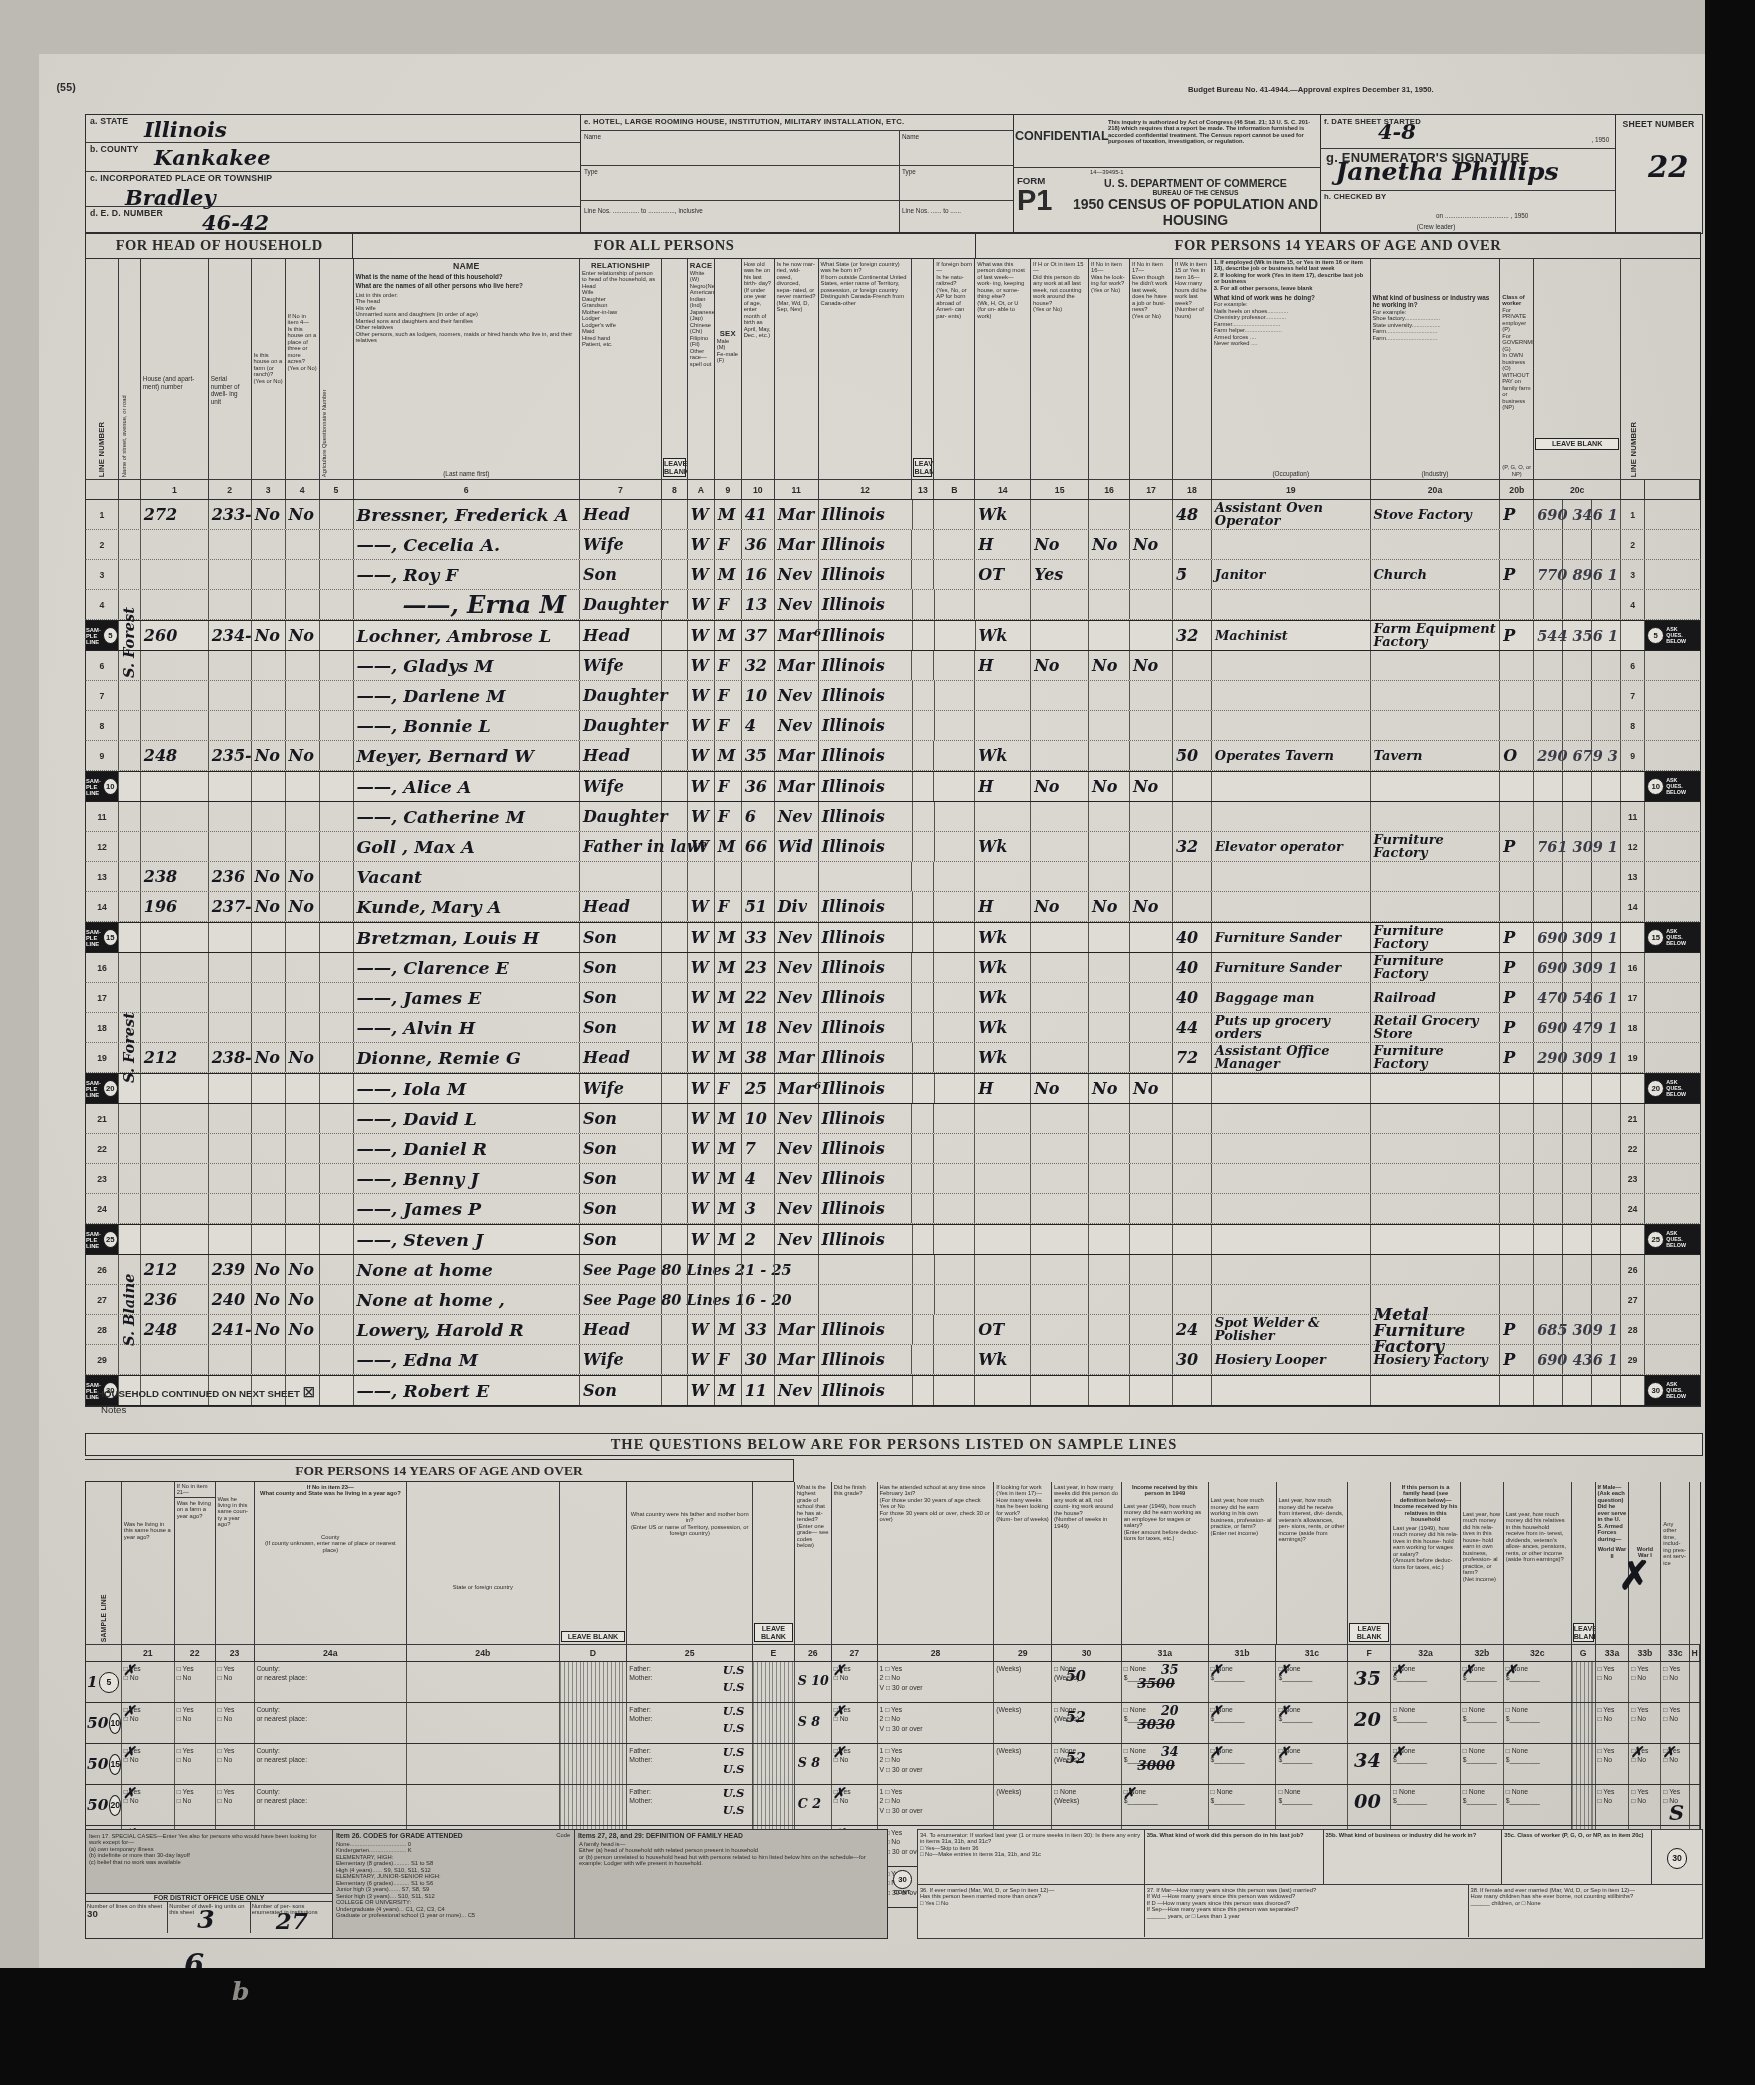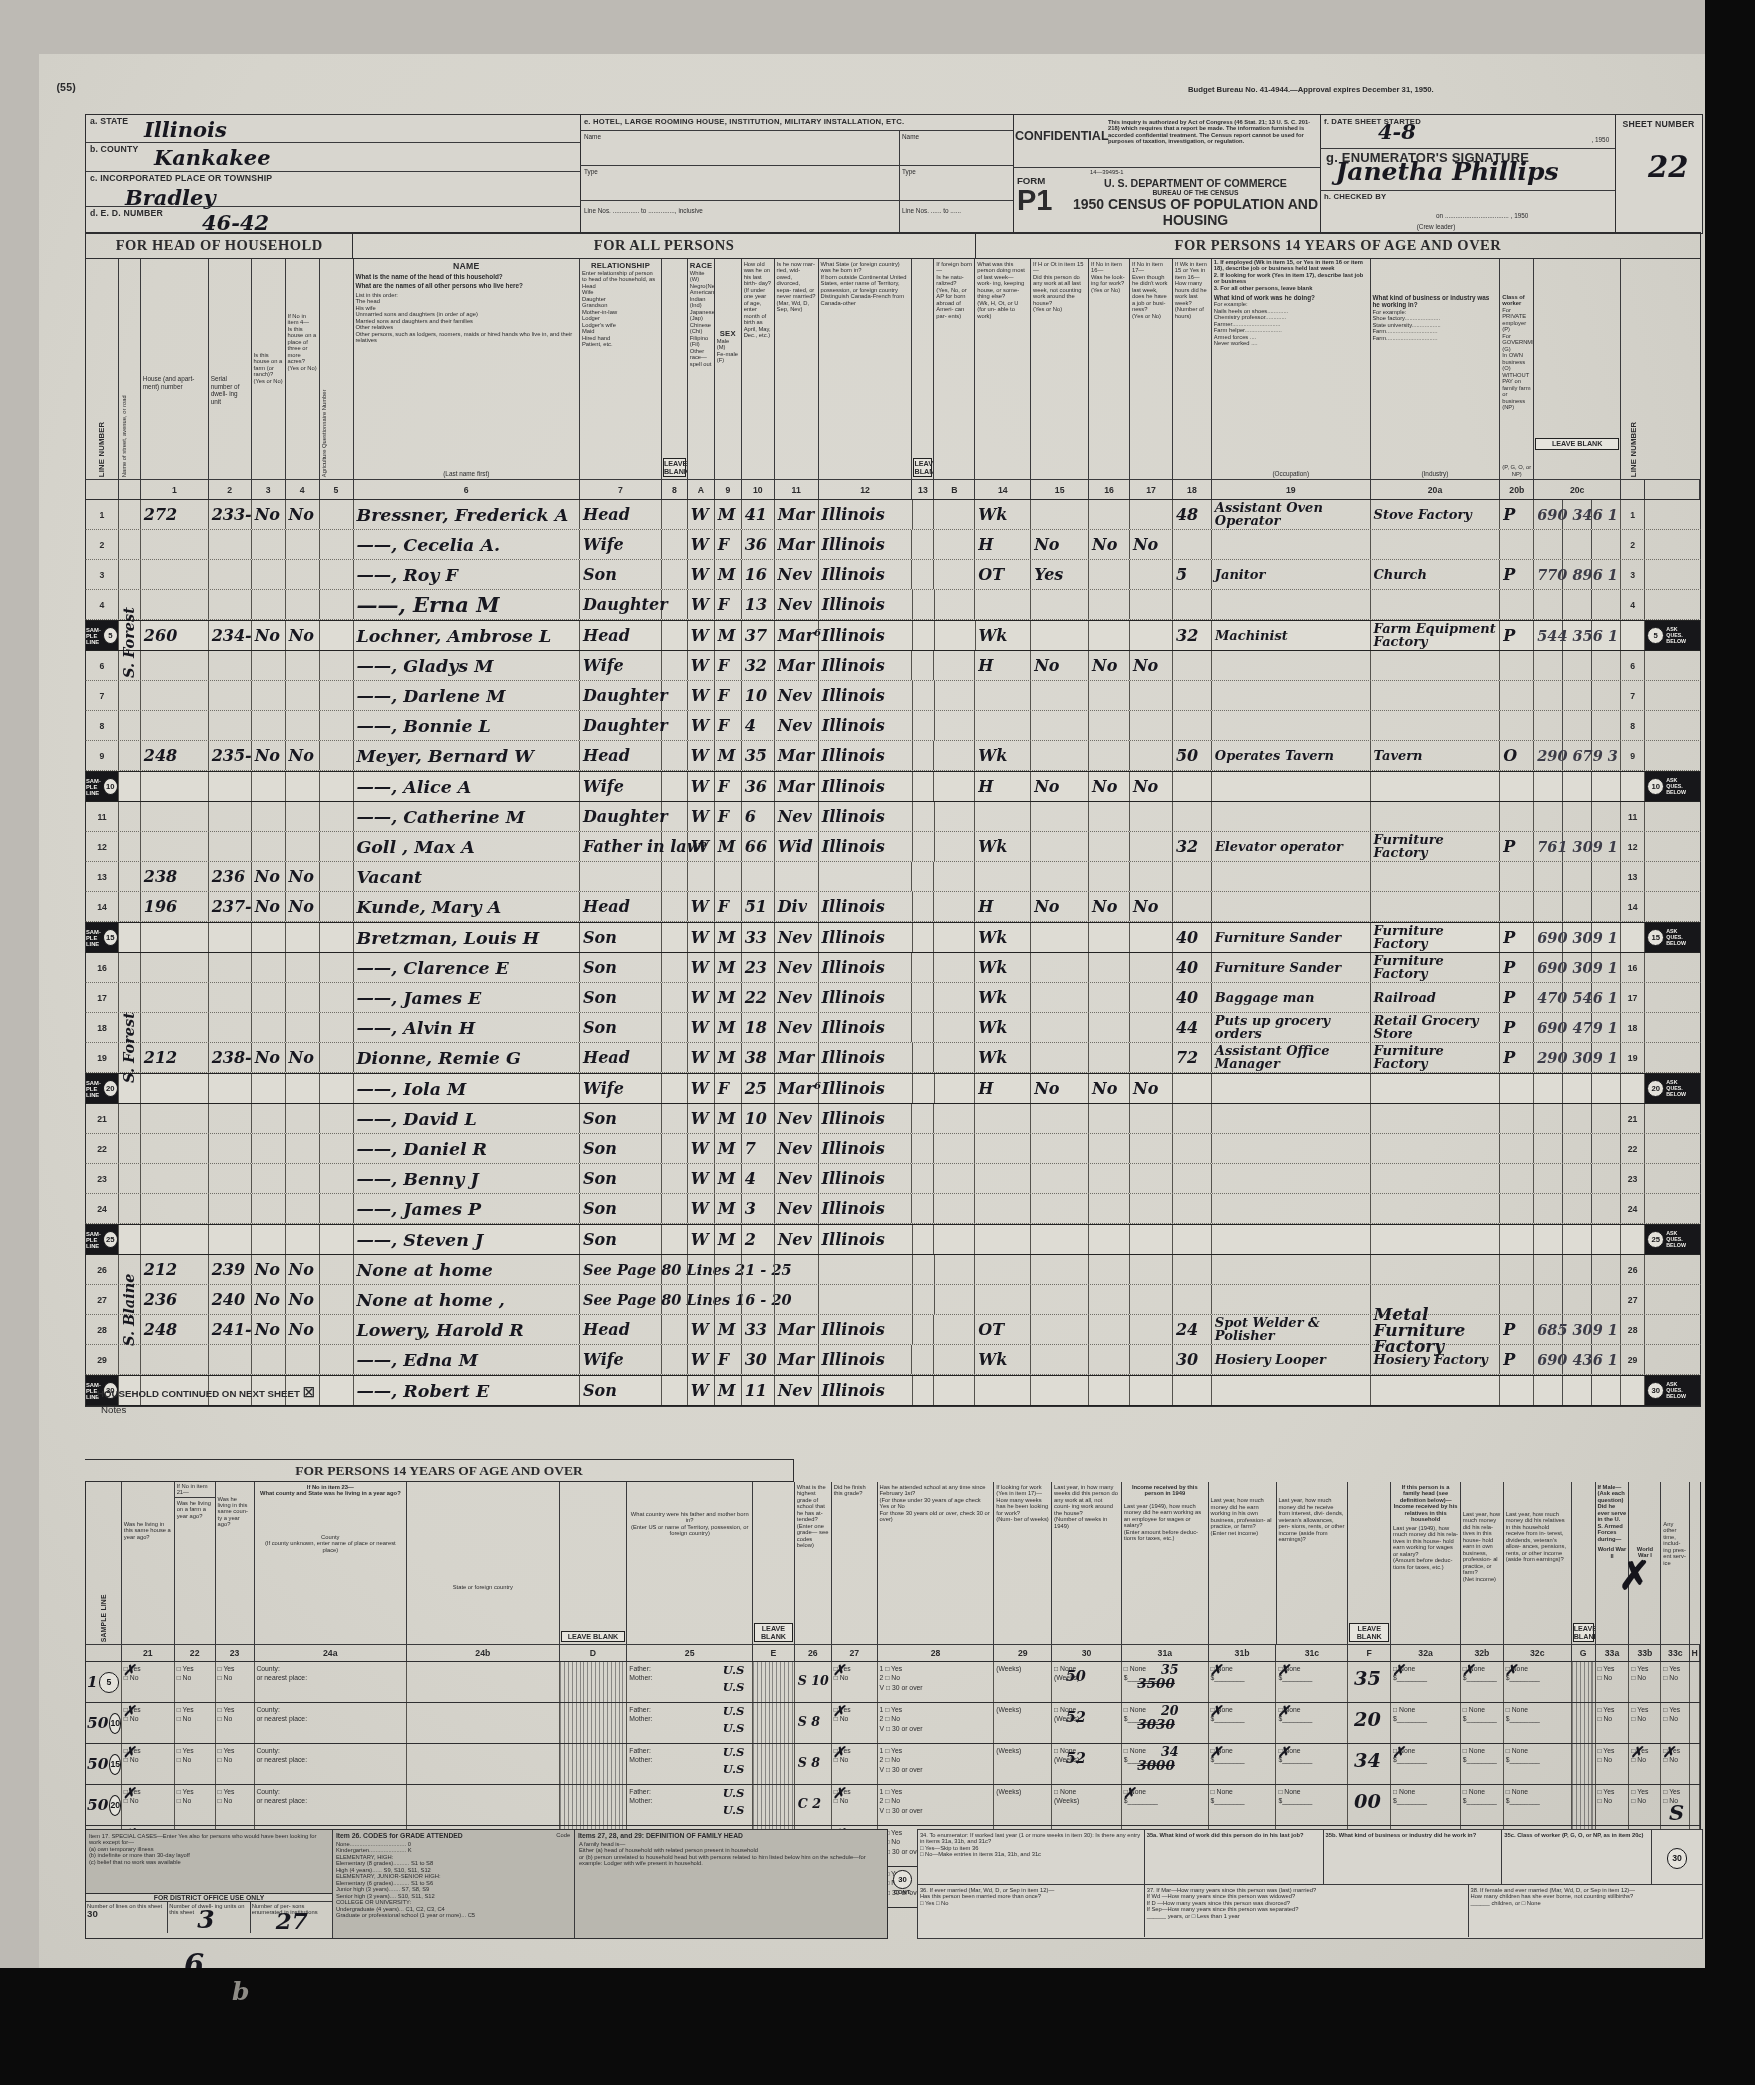--- a/index.html
+++ b/index.html
@@ -500,21 +500,21 @@
           </div>
           <div class="mrow">
             <div class="mc col-line" style="font-size: 8.7px; font-weight: bold; justify-content: center; padding: 0px;">4</div>
             <div class="mc col-street"></div>
             <div class="mc col-house"></div>
             <div class="mc col-serial"></div>
             <div class="mc col-farm"></div>
             <div class="mc col-acres"></div>
             <div class="mc col-agri"></div>
             <div class="mc col-name">
-              <span class="hw" style="font-size: 21px;">——, Erna M</span>
+              <span class="hw" style="font-size: 24px; margin-left: 46px;">——, Erna M</span>
             </div>
             <div class="mc col-rel">
               <span class="hw">Daughter</span>
             </div>
             <div class="mc col-A"></div>
             <div class="mc col-race">
               <span class="hw">W</span>
             </div>
             <div class="mc col-sex">
               <span class="hw">F</span>
@@ -1961,20 +1961,21 @@
           <div class="abs hw vert" style="left: 35px; top: 734px; height: 164px; font-size: 14.5px; text-align: center;">S. Forest</div>
           <div class="abs hw vert" style="left: 35px; top: 1025px; height: 106px; font-size: 14.5px; text-align: center;">S. Blaine</div>
         </div>
     </div>
 
     <div class="abs" style="left:58px;top:1330px;font-size:9.7px;font-weight:bold;">
       <span>HOUSEHOLD CONTINUED ON NEXT SHEET</span> <span style="font-size:13.5px;">☒</span>
     </div>
     <div class="abs" style="left:62px;top:1350px;font-size:9.7px;">Notes</div>
 
+    <div class="abs b ctr" style="left:46px;top:1379px;width:1616px;height:21px;font-family:'Liberation Serif',serif;font-weight:bold;font-size:14.5px;letter-spacing:1px;background:#d8d6cf;line-height:21px;">THE QUESTIONS BELOW ARE FOR PERSONS LISTED ON SAMPLE LINES</div>
 
     <div id="btable">
       <div class="grow">
         <div class="bbar" style="width:708px;border-left:none;">FOR PERSONS 14 YEARS OF AGE AND OVER</div>
       </div>
       <div class="bhdr">
         <div class="bh w-badge">
             <div class="vert lbl" style="font-size:6.8px;height:100%;margin:auto;">SAMPLE LINE</div>
           </div>
         <div class="bh w-c21 tiny2 pre" style="padding-top:39px;">Was he living in this same house a year ago?</div>

